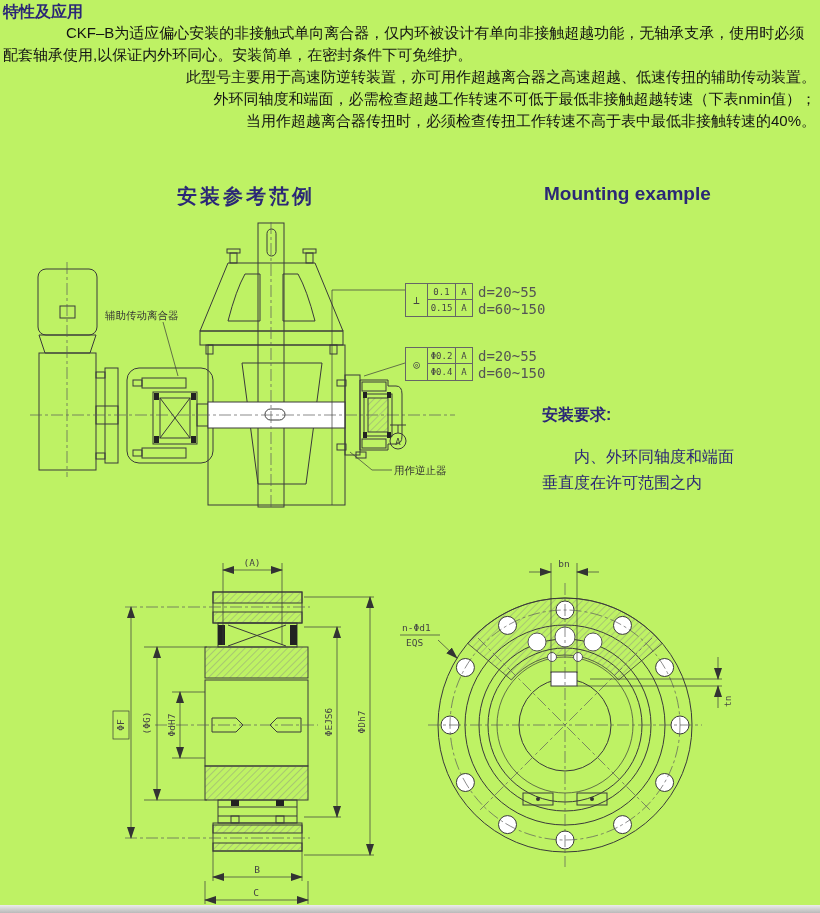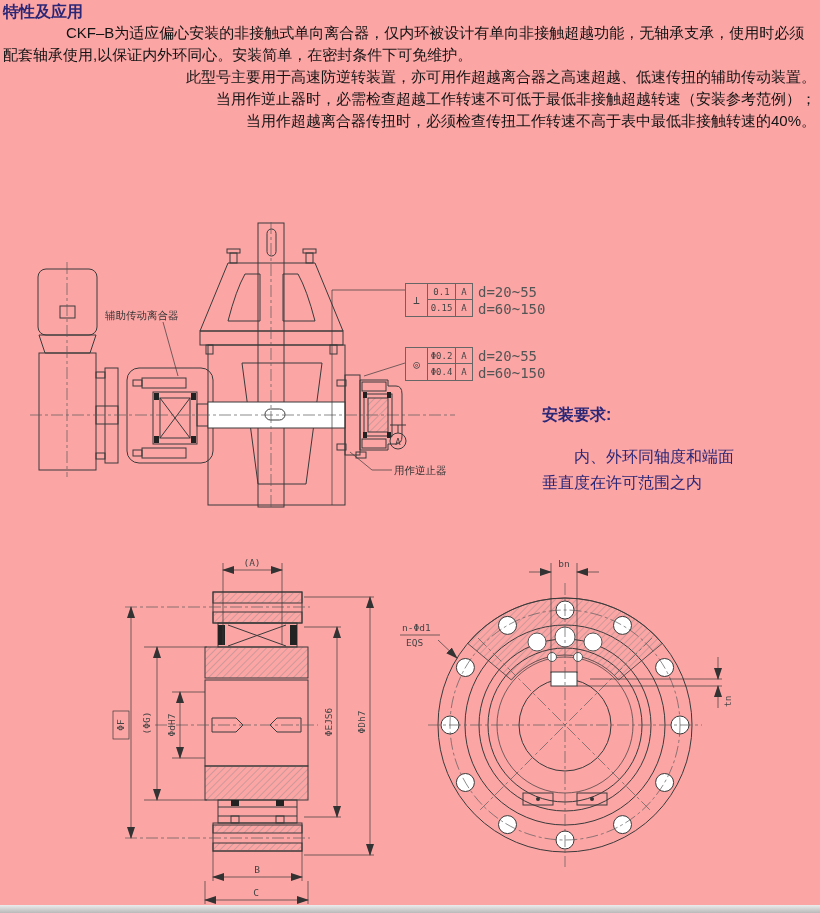--- a/index.html
+++ b/index.html
@@ -1,16 +1,16 @@
 <!DOCTYPE html>
 <html><head>
 <meta charset="utf-8">
 <style>
   html,body{margin:0;padding:0;background:#fff;}
-  .page{position:relative;width:820px;height:913px;background:#fca5a5;overflow:hidden;
+  .page{position:relative;width:820px;height:913px;background:#bef264;overflow:hidden;
         font-family:"Liberation Sans",sans-serif;color:#111;}
   .abs{position:absolute;}
   .doc-title{position:absolute;left:3px;top:2px;font-size:16px;font-weight:bold;color:#2b2776;}
   .body-text{position:absolute;left:3px;top:22px;width:813px;font-size:15px;line-height:22px;color:#141414;}
   .body-text p{margin:0;}
   .p-first{text-indent:4.2em;}
   .p-rest{text-indent:2em;text-align:right;}
   .sec-title-zh{position:absolute;left:177px;top:183px;font-size:20px;font-weight:bold;color:#2b2776;letter-spacing:3px;}
   .sec-title-en{position:absolute;left:544px;top:183px;font-size:19px;font-weight:bold;color:#2b2776;}
   
@@ -33,24 +33,26 @@
 </style>
 </head>
 <body>
 
 <div class="page">
 
   <div class="doc-title">特性及应用</div>
   <div class="body-text">
     <p class="p-first">CKF–B为适应偏心安装的非接触式单向离合器，仅内环被设计有单向非接触超越功能，无轴承支承，使用时必须配套轴承使用,以保证内外环同心。安装简单，在密封条件下可免维护。</p>
     <p class="p-rest">此型号主要用于高速防逆转装置，亦可用作超越离合器之高速超越、低速传扭的辅助传动装置。</p>
-    <p class="p-rest">当用作逆止器时，必需检查超越工作转速不可低于最低非接触超越转速（安装参考范例）；</p>
+    <p class="p-rest">外环同轴度和端面，必需检查超越工作转速不可低于最低非接触超越转速（下表nmin值）；</p>
     <p class="p-rest">当用作超越离合器传扭时，必须检查传扭工作转速不高于表中最低非接触转速的40%。</p>
   </div>
 
+  <div class="sec-title-zh">安装参考范例</div>
+  <div class="sec-title-en">Mounting example</div>
 
   <svg class="abs" style="left:20px;top:222px" width="515" height="290" viewBox="0 0 515 290">
     <defs>
       <pattern id="h1" width="5" height="5" patternUnits="userSpaceOnUse" patternTransform="rotate(45)">
         <line x1="0" y1="0" x2="0" y2="5" stroke="#888" stroke-width="0.8"></line>
       </pattern>
     </defs>
     <g stroke="#3a3a3a" fill="none" stroke-width="1">
 
       <g>

